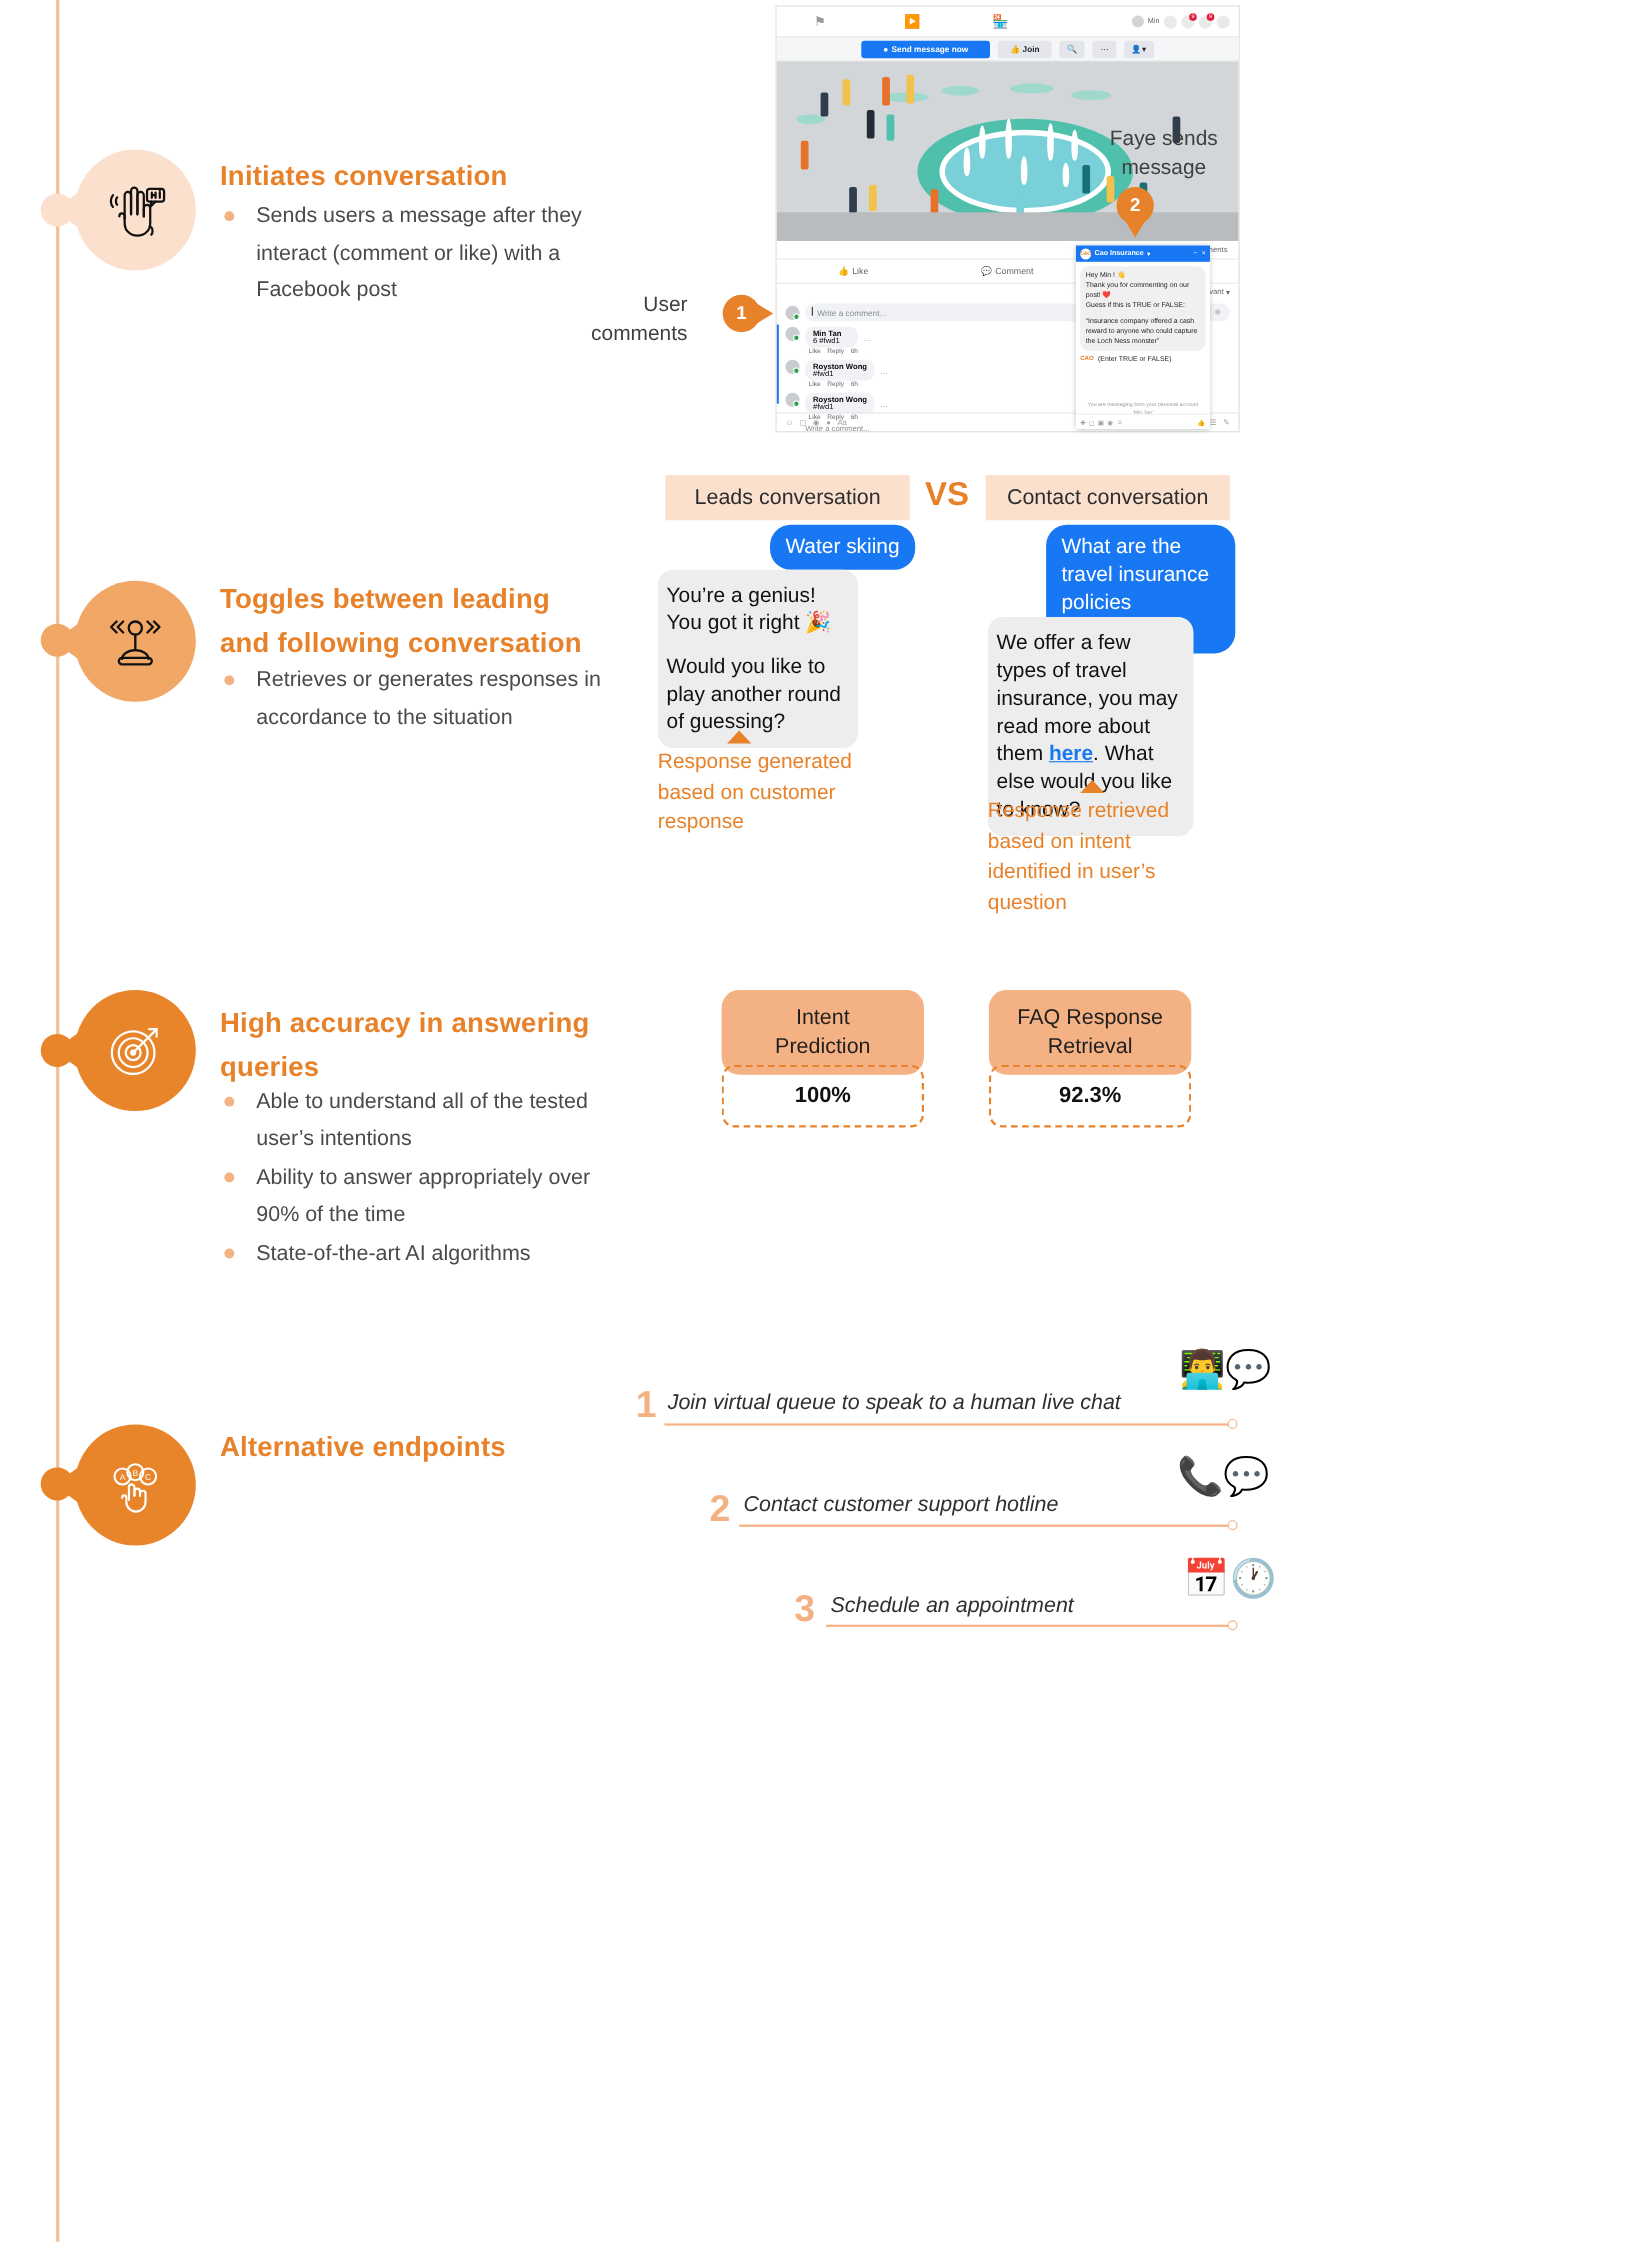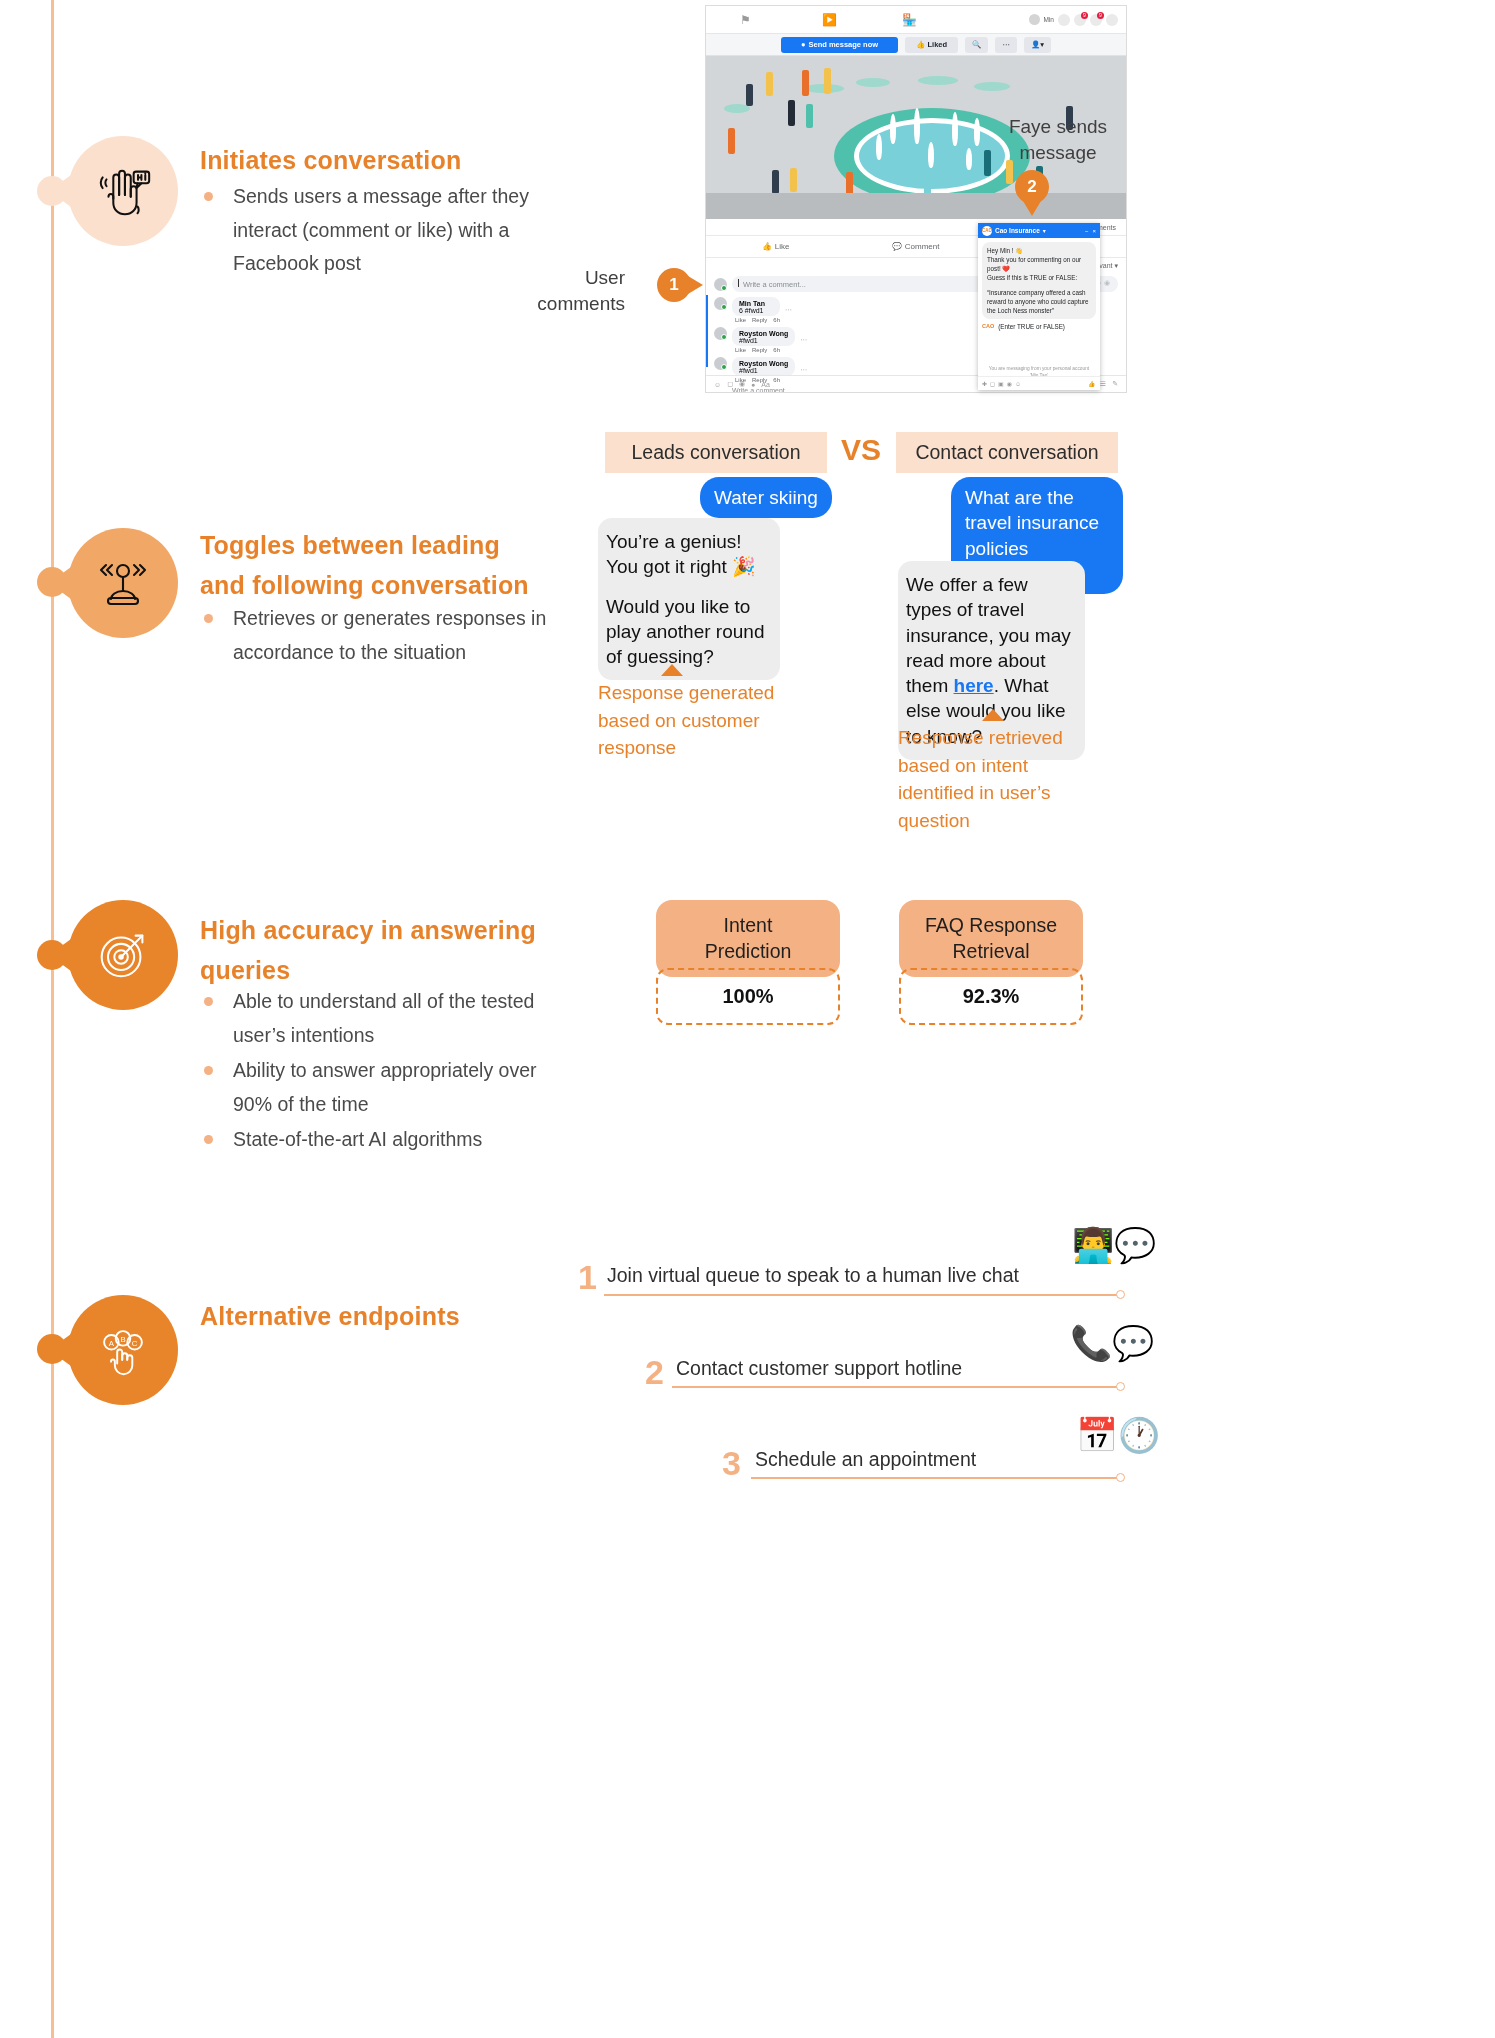--- a/index.html
+++ b/index.html
@@ -198,21 +198,21 @@
   .metric-val {
     position:absolute; border: 2px dashed #e8822a; border-radius: 12px;
     width: 184px; height: 57px; display:flex; align-items:center; justify-content:center;
     font-size: 20px; font-weight: bold; color:#111;
   }
 
   
   .ep-num {
     position:absolute; font-size: 34px; font-weight: bold; color:#f4b183;
   }
-  .ep-text { position:absolute; font-size: 19.5px; color:#2f2f2f; }
+  .ep-text { position:absolute; font-size: 19.5px; color:#2f2f2f;font-style:italic; }
   .ep-rule { position:absolute; height: 1.6px; background:#f4b183; }
   .ep-endcap { position:absolute; width:9px; height:9px; border-radius:50%;
                border:1.6px solid #f4b183; background:#fff; }
   .ep-icon { position:absolute; font-size: 34px; line-height:1; }
 </style>
 </head>
 <body>
 
 <div id="page">
 
@@ -259,21 +259,21 @@
         <span class="fb-circ"></span>
       </span>
     </div>
 
     <div class="fb-actionbar">
       <div class="fb-btn-primary">
         <span>●</span>
         <span>Send message now</span>
       </div>
       <div class="fb-btn-grey">
-        👍 <span>Liked</span>
+        👍 <span>Join</span>
       </div>
       <div class="fb-mini">🔍</div>
       <div class="fb-mini">⋯</div>
       <div class="fb-mini">👤▾</div>
     </div>
 
     <div class="fb-photo">
       <div class="hedge" style="left:98px; top:28px; width:40px;"></div>
       <div class="hedge" style="left:150px; top:22px; width:34px;"></div>
       <div class="hedge" style="left:212px; top:20px; width:40px;"></div>

